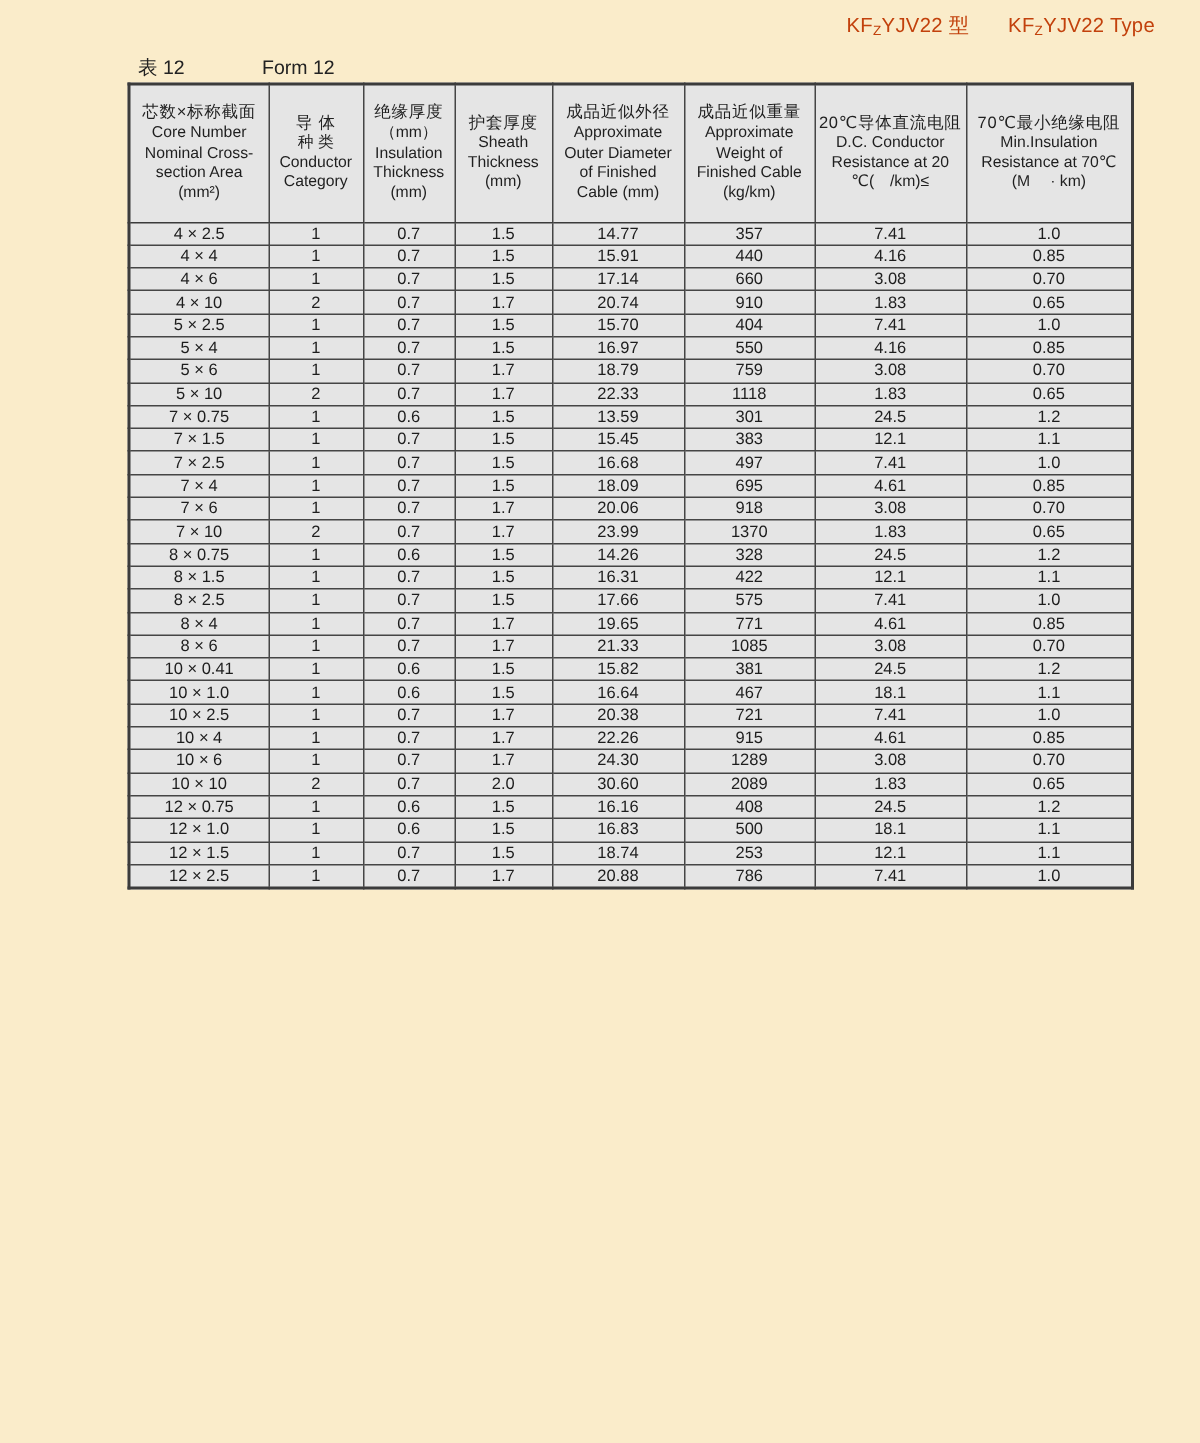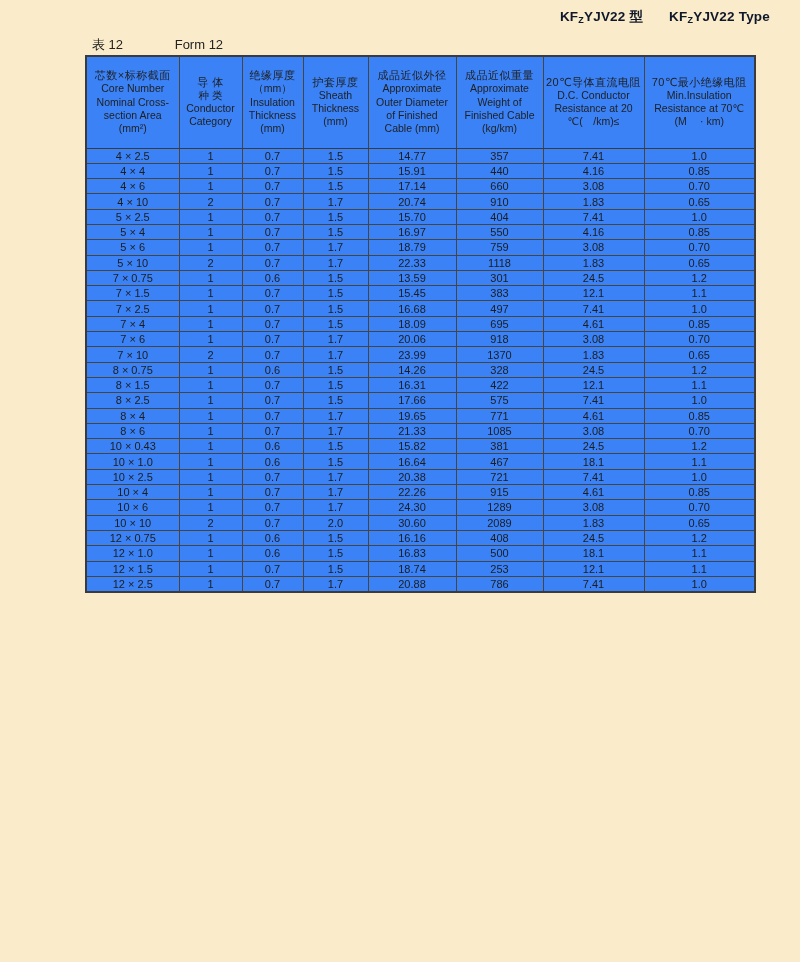--- a/index.html
+++ b/index.html
@@ -9,22 +9,22 @@
     background: #faecca;
     font-family: "Liberation Sans", "DejaVu Sans", sans-serif;
     color: #1f1f1f;
     overflow: hidden;
   }
   .type-label {
     position: absolute;
     top: 8px;
     right: 30px;
     font-size: 13.5px;
-    font-weight: bold;
-    color: #0f172a;
+    font-weight: normal;
+    color: #c2410c;
     letter-spacing: 0.2px;
     white-space: nowrap;
   }
   .type-label sub {
     font-size: 9px;
     vertical-align: -2px;
   }
   .type-label .gap { display: inline-block; width: 18px; }
   .table-caption {
     position: absolute;
@@ -34,21 +34,21 @@
     color: #222;
   }
   .table-caption .cap-en { margin-left: 28px; padding-left: 20px; }
   table.spec {
     position: absolute;
     left: 85px;
     top: 55px;
     width: 669px;
     border-collapse: collapse;
     table-layout: fixed;
-    background: #3b82f6;
+    background: #e5e5e5;
   }
   table.spec th, table.spec td {
     border: 1px solid #454545;
     text-align: center;
     vertical-align: middle;
     overflow: hidden;
   }
   table.spec { border: 2px solid #3b3b3b; }
   table.spec thead th {
     height: 92px;
@@ -337,21 +337,21 @@
         <td>8 × 6</td>
         <td>1</td>
         <td>0.7</td>
         <td>1.7</td>
         <td>21.33</td>
         <td>1085</td>
         <td>3.08</td>
         <td>0.70</td>
       </tr>
       <tr>
-        <td>10 × 0.43</td>
+        <td>10 × 0.41</td>
         <td>1</td>
         <td>0.6</td>
         <td>1.5</td>
         <td>15.82</td>
         <td>381</td>
         <td>24.5</td>
         <td>1.2</td>
       </tr>
       <tr>
         <td>10 × 1.0</td>

